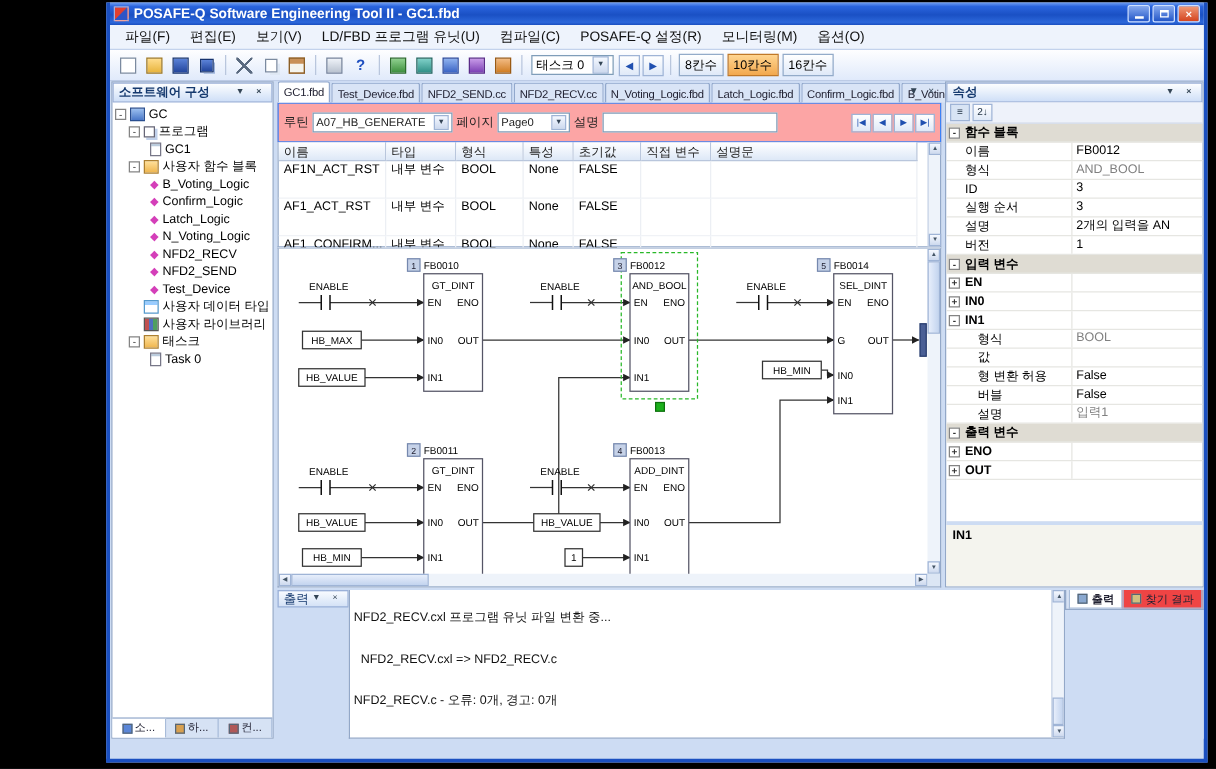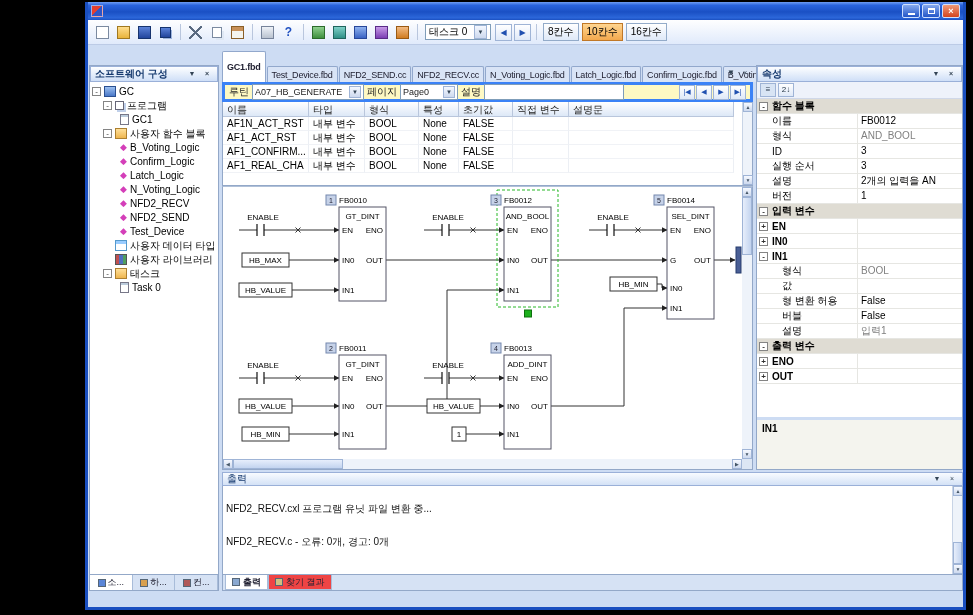--- a/index.html
+++ b/index.html
@@ -83,40 +83,40 @@
       border-right:1px solid #a8bcd9; color:#223; }
   .ttab.active { background:#fff; }
   .sq { width:8px; height:8px; display:inline-block; border:1px solid #567; }
 
   
   .center { position:absolute; left:134px; top:0; width:531px; height:405px; display:flex; flex-direction:column; }
   .tabbar { height:17px; display:flex; align-items:flex-end; background:#cddcf3; position:relative; }
   .tab { height:16px; padding:0 4px; font-size:9px; letter-spacing:-0.2px; display:flex; align-items:center;
       background:#d9e4f6; border:1px solid #92a8cc; border-bottom:none; border-radius:2px 2px 0 0;
       margin-right:1px; color:#223; white-space:nowrap; }
-  .tab.active { background:#fff; font-weight:bold; height:31px; }
+  .tab.active { background:#fff; font-weight:normal; height:17px; }
   .tab-ctrl { position:absolute; right:2px; top:2px; display:flex; gap:2px; color:#345; }
   .tab-ctrl span { font-size:8px; width:12px; height:12px; text-align:center; line-height:12px; }
-  .routinebar { height:20px; background:#fef9c3; border:3px solid #3b82f6; display:flex; align-items:center;
+  .routinebar { height:32px; background:#fca5a5; border:1px solid #3b82f6; display:flex; align-items:center;
       gap:3px; padding:0 4px; font-size:10px; color:#222; }
   .rcombo { height:16px; background:#fff; border:1px solid #7f9db9; display:flex; align-items:center;
       font-size:9px; padding:0 2px; }
   .rcombo .dd { margin-left:auto; width:12px; height:12px; background:linear-gradient(#f4f8ff,#cdd9ee);
       border:1px solid #9fb4d6; font-size:6px; line-height:11px; text-align:center; color:#345; }
   .rinput { width:140px; height:16px; background:#fff; border:1px solid #7f9db9; }
   .navbtns { margin-left:auto; display:flex; gap:1px; }
   .navbtn { width:16px; height:15px; border:1px solid #9fb4d6; background:linear-gradient(#fff,#dfe9f8);
       font-size:7px; color:#2050b0; display:flex; align-items:center; justify-content:center; }
 
   
   .vartable { height:84px; background:#fff; border:1px solid #93a8c8; border-top:none; position:relative; }
   .vt-hdr { height:15px; display:flex; font-size:10px; color:#222; }
   .vt-hdr .hc { background:linear-gradient(#fff,#dde8f7); border-right:1px solid #b9c6dc;
       border-bottom:1px solid #b9c6dc; padding:1px 4px; white-space:nowrap; overflow:hidden; }
-  .vt-row { height:14px; display:flex; font-size:10px; }
+  .vt-row { height:30px; display:flex; font-size:10px; }
   .vt-row .c { border-right:1px solid #eceff4; border-bottom:1px solid #f0f2f6; padding:0 4px;
       white-space:nowrap; overflow:hidden; line-height:13px; }
   .w1{width:86px}.w2{width:56px}.w3{width:54px}.w4{width:40px}.w5{width:54px}.w6{width:56px}.w7{width:165px}
   .vt-scroll { position:absolute; right:0; top:0; bottom:0; width:10px; background:#eef3fa; border-left:1px solid #c8d4e6; }
 
   
   .sb-btn { width:10px; height:10px; background:linear-gradient(#f6f9ff,#cdd9ee); border:1px solid #9fb4d6;
       font-size:5px; color:#456; text-align:center; line-height:8px; }
   .v-scroll { position:absolute; right:0; top:0; bottom:10px; width:10px; background:#eef3fa; }
   .v-scroll .thumb { position:absolute; top:10px; left:0; width:10px; height:58px;
@@ -149,21 +149,21 @@
   .pval { flex:1; border-left:1px solid #e6e6e2; padding:0 3px; white-space:nowrap; overflow:hidden; height:100%; line-height:14px; }
   .prow.sec { background:#dfdcd3; font-weight:bold; }
   .prow.sec .pval { border-left:none; }
   .prow.sub { font-weight:bold; }
   .prow.leaf .plab { padding-left:12px; }
   .gray { color:#808080; }
   .pdesc { height:52px; border-top:3px solid #cddcf3; background:#f4f4ee; padding:3px 5px; font-size:10px; }
   .pdesc b { display:block; font-size:10px; }
 
   
-  .output { position:absolute; left:134px; top:407px; right:0; bottom:0; display:flex; flex-direction:column;justify-content:space-between; }
+  .output { position:absolute; left:134px; top:407px; right:0; bottom:0; display:flex; flex-direction:row;justify-content:space-between; }
   .out-hdr { height:14px; background:linear-gradient(#f8fbff,#d4e2f6); border:1px solid #9ab0d8;
       display:flex; align-items:center; font-size:10px; color:#15396e; padding:0 4px; }
   .out-body { flex:1; background:#fff; border:1px solid #93a8c8; border-top:none; position:relative; overflow:hidden; }
   .out-text { margin-top:-5px; padding-left:3px; font-size:10px; line-height:11px; white-space:pre; color:#111; }
   .out-text div { min-height:11px; }
   .out-vscroll { position:absolute; right:0; top:0; bottom:0; width:10px; background:#eef3fa; border-left:1px solid #c8d4e6; }
   .out-vscroll .thumb { position:absolute; bottom:10px; left:0; width:9px; height:22px;
       background:linear-gradient(90deg,#e7eefb,#c3d4ef); border:1px solid #9fb4d6; }
   .out-tabs { height:16px; background:#d6e2f4; border:1px solid #93a8c8; border-top:none; display:flex; align-items:flex-end; padding-left:2px; }
   .otab { height:15px; padding:0 6px; font-size:9px; display:flex; align-items:center; gap:3px;
@@ -178,31 +178,42 @@
   .grip { width:12px; height:12px; margin-left:4px;
       background:linear-gradient(135deg,transparent 50%,#9ab0cf 50%,#9ab0cf 58%,transparent 58%,transparent 70%,#9ab0cf 70%,#9ab0cf 78%,transparent 78%,transparent 90%,#9ab0cf 90%); }
 </style>
 </head>
 <body>
 
 <div class="window">
 
   <div class="titlebar">
     <span class="app-ico"></span>
+    <span>POSAFE-Q Software Engineering Tool II - GC1.fbd</span>
     <span class="cap-btns">
       <span class="cap">
           <span class="glyph-min"></span>
         </span>
       <span class="cap">
           <span class="glyph-max"></span>
         </span>
       <span class="cap close">×</span>
     </span>
   </div>
 
+  <div class="menubar">
+    <span class="menu-item">파일(F)</span>
+    <span class="menu-item">편집(E)</span>
+    <span class="menu-item">보기(V)</span>
+    <span class="menu-item">LD/FBD 프로그램 유닛(U)</span>
+    <span class="menu-item">컴파일(C)</span>
+    <span class="menu-item">POSAFE-Q 설정(R)</span>
+    <span class="menu-item">모니터링(M)</span>
+    <span class="menu-item">옵션(O)</span>
+  </div>
 
   <div class="toolbar">
     <span class="tbtn">
         <span class="mi mi-new"></span>
       </span>
     <span class="tbtn">
         <span class="mi mi-open"></span>
       </span>
     <span class="tbtn">
         <span class="mi mi-save"></span>
@@ -734,20 +745,21 @@
       <div class="out-hdr">
         <span>출력</span>
         <span class="hdr-btns">
           <span class="hdr-btn">▼</span>
           <span class="hdr-btn">×</span>
         </span>
       </div>
       <div class="out-body">
         <div class="out-text">
           <div>NFD2_RECV.cxl 프로그램 유닛 파일 변환 중...</div>
+          <div>  NFD2_RECV.cxl =&gt; NFD2_RECV.c</div>
           <div>NFD2_RECV.c - 오류: 0개, 경고: 0개</div>
           
           
           
           
         </div>
         <div class="out-vscroll">
           <div class="sb-btn">▲</div>
           <div class="thumb"></div>
           <div class="sb-btn" style="position:absolute;bottom:0">▼</div>

